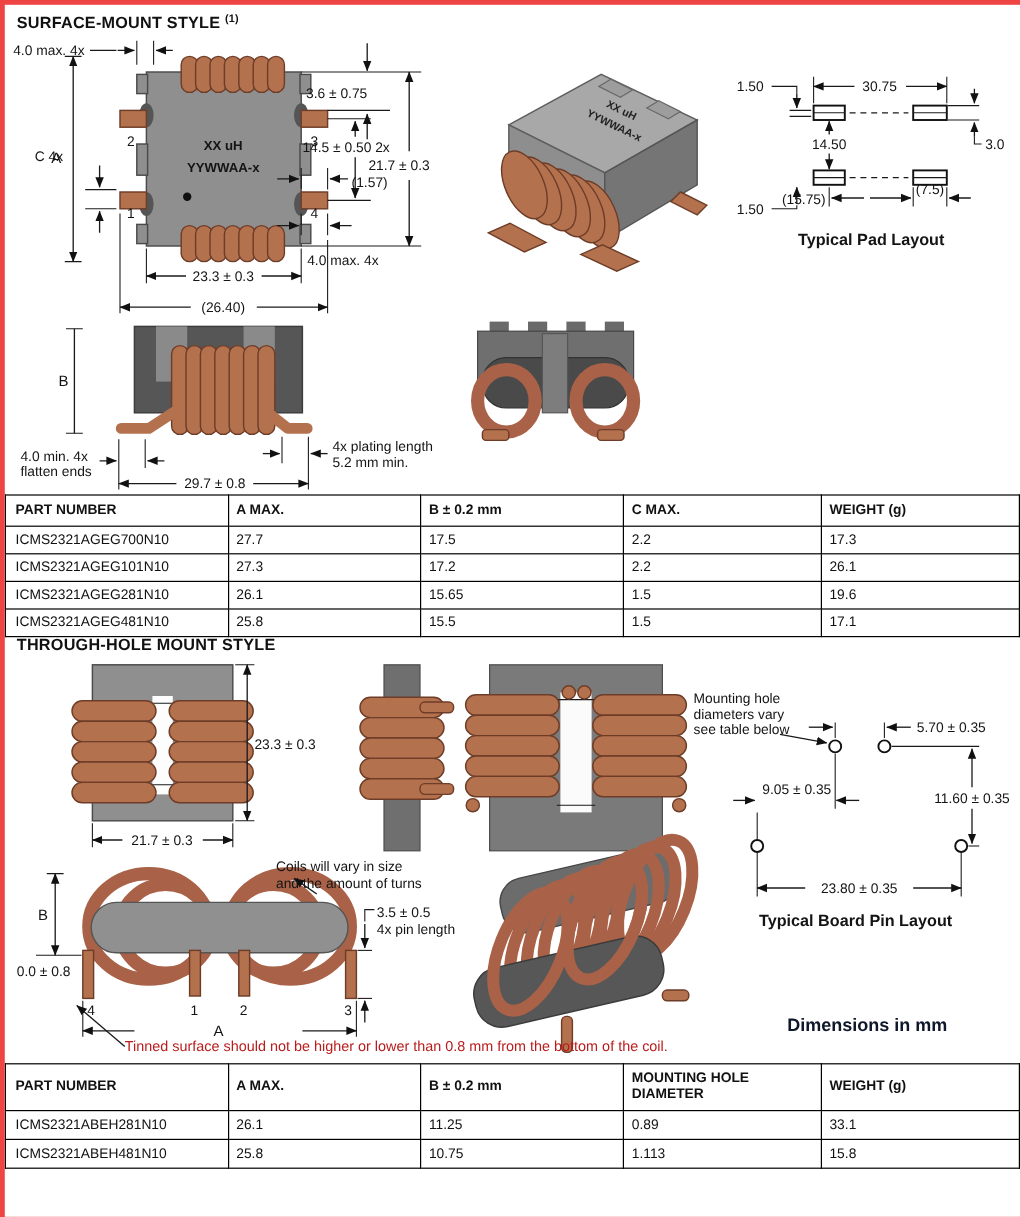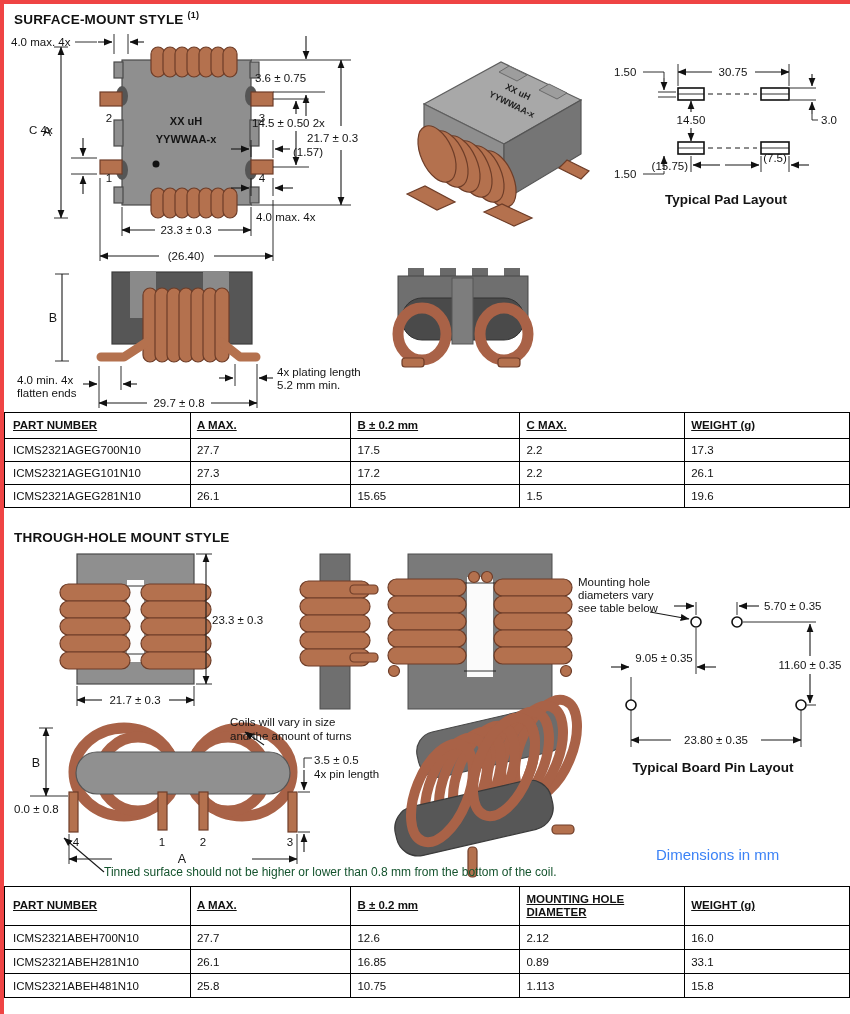--- a/index.html
+++ b/index.html
@@ -19,26 +19,26 @@
   .dash{stroke:#1a1a1a;stroke-width:1;stroke-dasharray:5 4;fill:none;}
   .gray{fill:#8f8f8f;stroke:#4a4a4a;stroke-width:1.2;}
   .dgray{fill:#565656;stroke:#3c3c3c;stroke-width:1.2;}
   .cu{fill:#b4714e;stroke:#6e3d28;stroke-width:1.2;}
   .ring{fill:none;stroke:#a96247;stroke-width:11;}
   .ring2{fill:none;stroke:#a96247;stroke-width:10;}
   .lead{fill:none;stroke:#b4714e;stroke-width:9;stroke-linecap:round;stroke-linejoin:round;}
   .padr{fill:#fff;stroke:#111;stroke-width:1.6;}
   table.spec{position:absolute;left:0;width:100%;border-collapse:collapse;table-layout:fixed;}
   table.spec th,table.spec td{border:1.5px solid #000;font-size:11.5px;padding:1px 6px;text-align:left;}
-  table.spec th{font-weight:bold;white-space:pre-line;line-height:1.15;text-decoration:underline;}
+  table.spec th{font-weight:bold;white-space:pre-line;line-height:1.15;}
   table.spec th:first-child,table.spec td:first-child{text-align:left;padding-left:8px;}
   #t1 td{height:20px;} #t1 th{height:23px;}
   #t2 td{height:21px;} #t2 th{height:36px;}
-  .units{font-size:15px;font-weight:normal;color:#3b82f6;}
-  .footnote{font-size:12px;color:#14532d;}
+  .units{font-size:15px;font-weight:bold;color:#0f172a;}
+  .footnote{font-size:12px;color:#b91c1c;}
 </style>
 </head>
 <body>
 
 <div class="page">
 
   <div class="abs sec-title" style="left:10px;top:6px;">
     <span>SURFACE-MOUNT STYLE</span>
     <sup>(1)</sup>
   </div>
@@ -309,20 +309,27 @@
           <td>2.2</td>
           <td>26.1</td>
     </tr>
     <tr>
       <td>ICMS2321AGEG281N10</td>
           <td>26.1</td>
           <td>15.65</td>
           <td>1.5</td>
           <td>19.6</td>
     </tr>
+    <tr>
+      <td>ICMS2321AGEG481N10</td>
+          <td>25.8</td>
+          <td>15.5</td>
+          <td>1.5</td>
+          <td>17.1</td>
+    </tr>
   </tbody>
     </table>
 
   <div class="abs sec-title" style="left:10px;top:514px;margin-top:12px;">
     <span>THROUGH-HOLE MOUNT STYLE</span>
   </div>
 
   <svg class="abs" style="left:18px;top:542px;" width="265" height="172" viewBox="0 0 265 172">
     <rect class="gray" x="55" y="8" width="117" height="130"></rect>
     <rect x="105" y="34" width="17" height="82" fill="#fdfdfd"></rect>
@@ -501,30 +508,23 @@
     <tbody>
         <tr>
       <th>PART NUMBER</th>
       <th>A MAX.</th>
       <th>B ± 0.2 mm</th>
       <th>MOUNTING HOLE
 DIAMETER</th>
       <th>WEIGHT (g)</th>
     </tr>
     <tr>
-      <td>ICMS2321ABEH700N10</td>
-          <td>27.7</td>
-          <td>12.6</td>
-          <td>2.12</td>
-          <td>16.0</td>
-    </tr>
-    <tr>
       <td>ICMS2321ABEH281N10</td>
           <td>26.1</td>
-          <td>16.85</td>
+          <td>11.25</td>
           <td>0.89</td>
           <td>33.1</td>
     </tr>
     <tr>
       <td>ICMS2321ABEH481N10</td>
           <td>25.8</td>
           <td>10.75</td>
           <td>1.113</td>
           <td>15.8</td>
     </tr>

